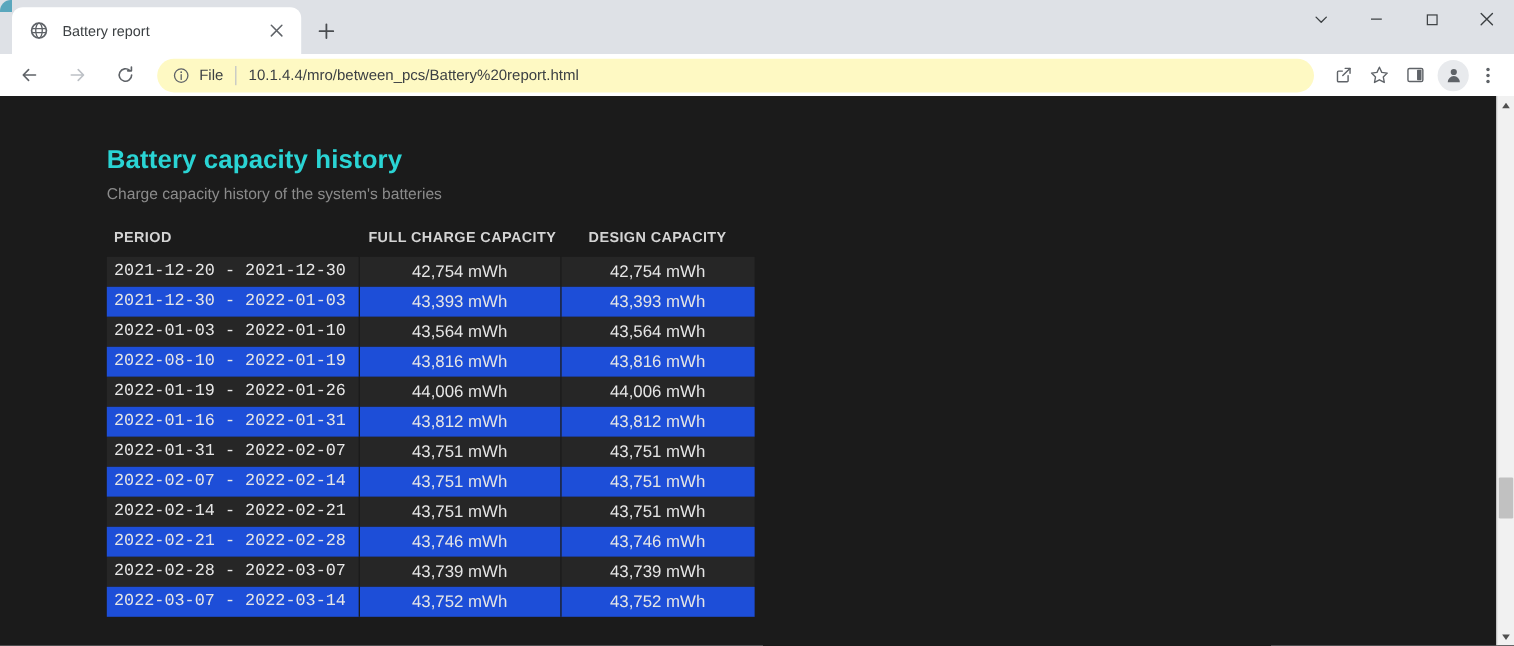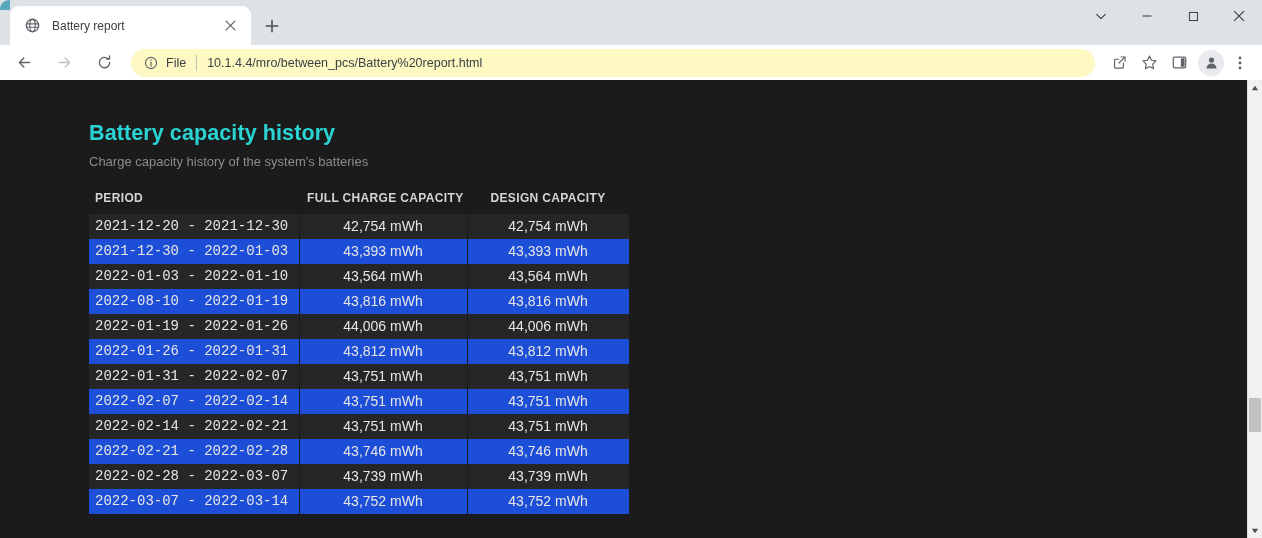--- a/index.html
+++ b/index.html
@@ -462,21 +462,21 @@
               <td class="td-period">2022-08-10 - 2022-01-19</td>
               <td>43,816 mWh</td>
               <td>43,816 mWh</td>
             </tr>
             <tr class="odd">
               <td class="td-period">2022-01-19 - 2022-01-26</td>
               <td>44,006 mWh</td>
               <td>44,006 mWh</td>
             </tr>
             <tr class="even">
-              <td class="td-period">2022-01-26 - 2022-01-31</td>
+              <td class="td-period">2022-01-16 - 2022-01-31</td>
               <td>43,812 mWh</td>
               <td>43,812 mWh</td>
             </tr>
             <tr class="odd">
               <td class="td-period">2022-01-31 - 2022-02-07</td>
               <td>43,751 mWh</td>
               <td>43,751 mWh</td>
             </tr>
             <tr class="even">
               <td class="td-period">2022-02-07 - 2022-02-14</td>

